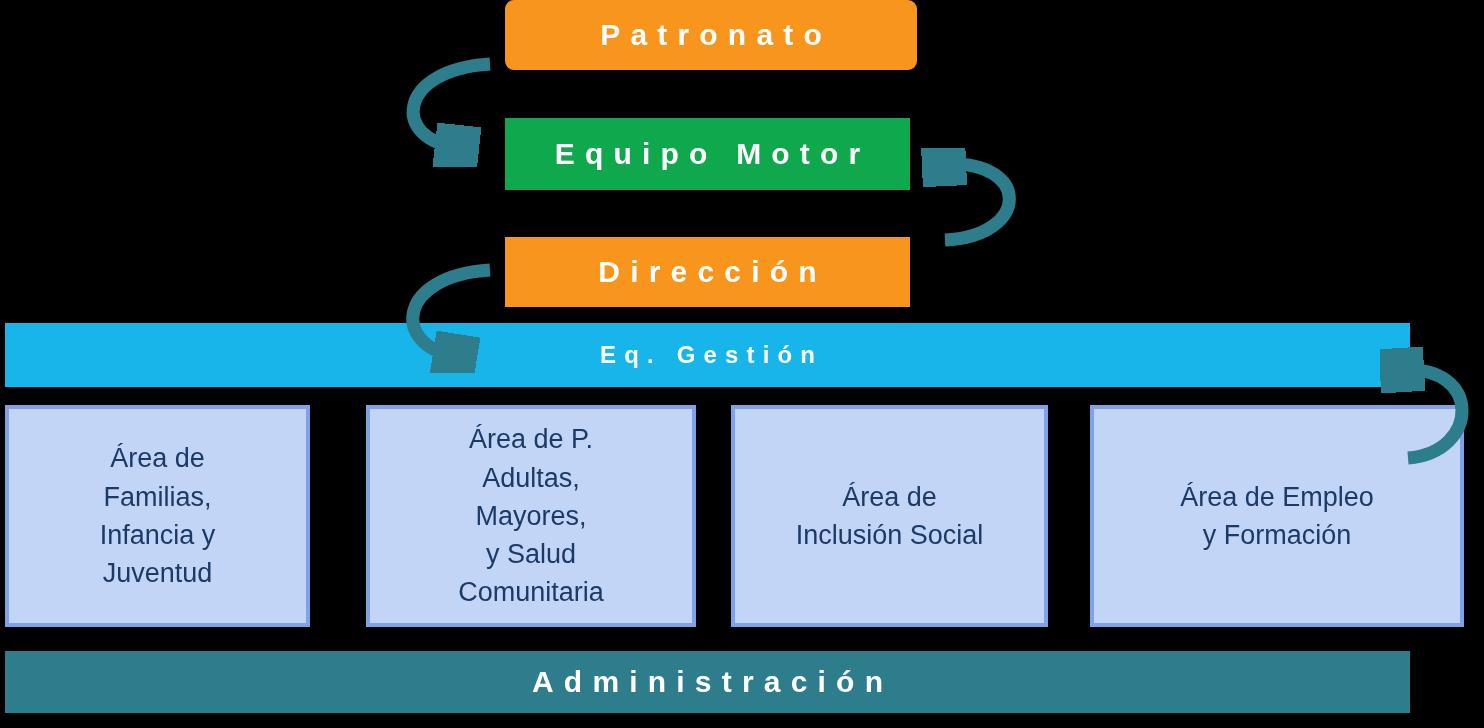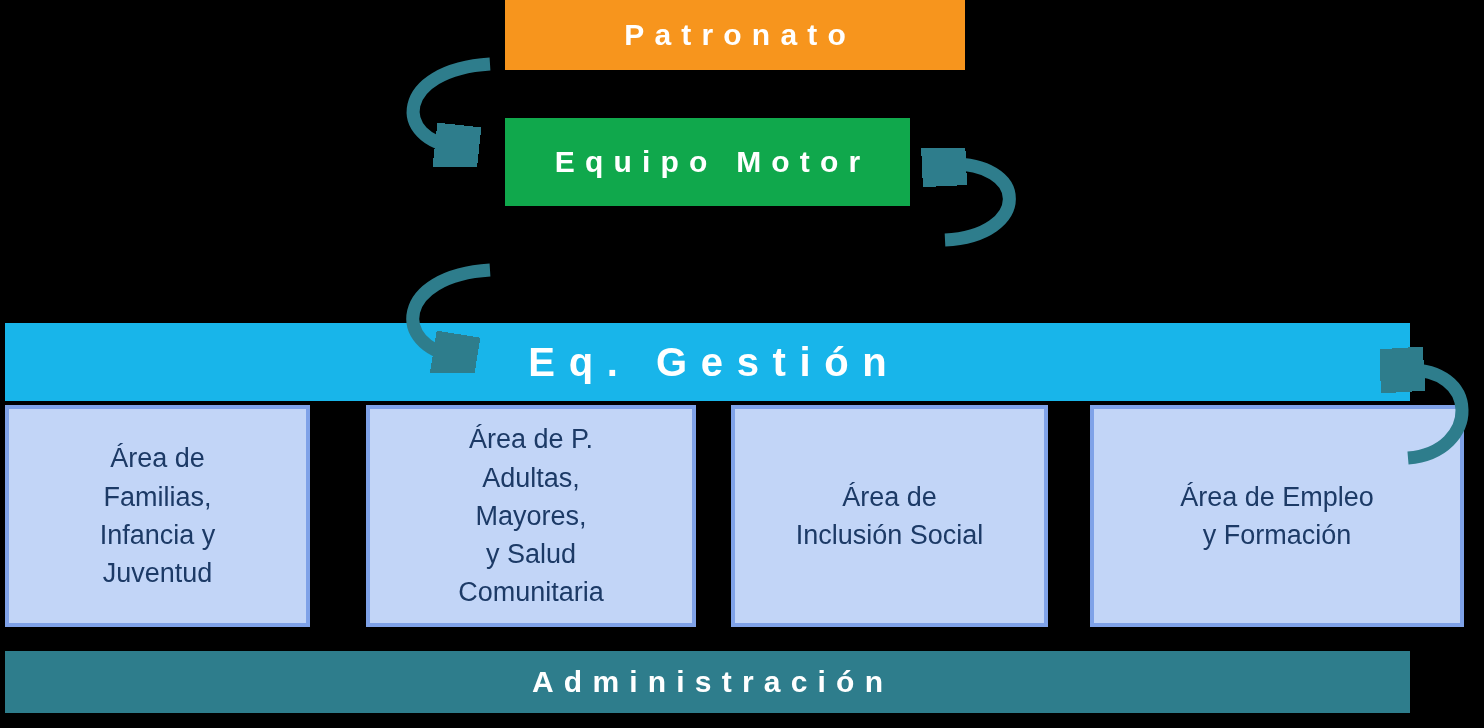--- a/index.html
+++ b/index.html
@@ -21,24 +21,24 @@
     align-items: center;
     justify-content: center;
     color: #ffffff;
     font-weight: 700;
   }
   .bar-label {
     letter-spacing: 0.34em;
     margin-right: -0.34em;
     white-space: nowrap;
   }
-  .bar-patronato   { left: 505px; top: 0;     width: 460px;  height: 70px;  background: var(--orange); font-size: 30px; }
-  .bar-equipo      { left: 505px; top: 118px; width: 405px;  height: 88px;  background: var(--green);  font-size: 30px; }
+  .bar-patronato   { left: 505px; top: 0;     width: 412px;  height: 70px;  background: var(--orange); font-size: 30px; border-radius: 9px; }
+  .bar-equipo      { left: 505px; top: 118px; width: 405px;  height: 72px;  background: var(--green);  font-size: 30px; }
   .bar-direccion   { left: 505px; top: 237px; width: 405px;  height: 70px;  background: var(--orange); font-size: 30px; }
-  .bar-gestion     { left: 5px;   top: 323px; width: 1405px; height: 78px;  background: var(--cyan);   font-size: 40px; }
+  .bar-gestion     { left: 5px;   top: 323px; width: 1405px; height: 64px;  background: var(--cyan);   font-size: 24px; }
   .bar-admin       { left: 5px;   top: 651px; width: 1405px; height: 62px;  background: var(--teal);   font-size: 30px; }
 
   .area-box {
     position: absolute;
     top: 405px;
     height: 222px;
     box-sizing: border-box;
     background: var(--area-fill);
     border: 4px solid var(--area-border);
     display: flex;
@@ -67,20 +67,23 @@
 <div class="canvas">
 
   <div class="bar bar-patronato">
     <span class="bar-label">Patronato</span>
   </div>
 
   <div class="bar bar-equipo">
     <span class="bar-label">Equipo Motor</span>
   </div>
 
+  <div class="bar bar-direccion">
+    <span class="bar-label">Dirección</span>
+  </div>
 
   <div class="bar bar-gestion">
     <span class="bar-label">Eq. Gestión</span>
   </div>
 
   <div class="area-box area-1">
     <span class="area-label">Área de
 Familias,
 Infancia y
 Juventud</span>

